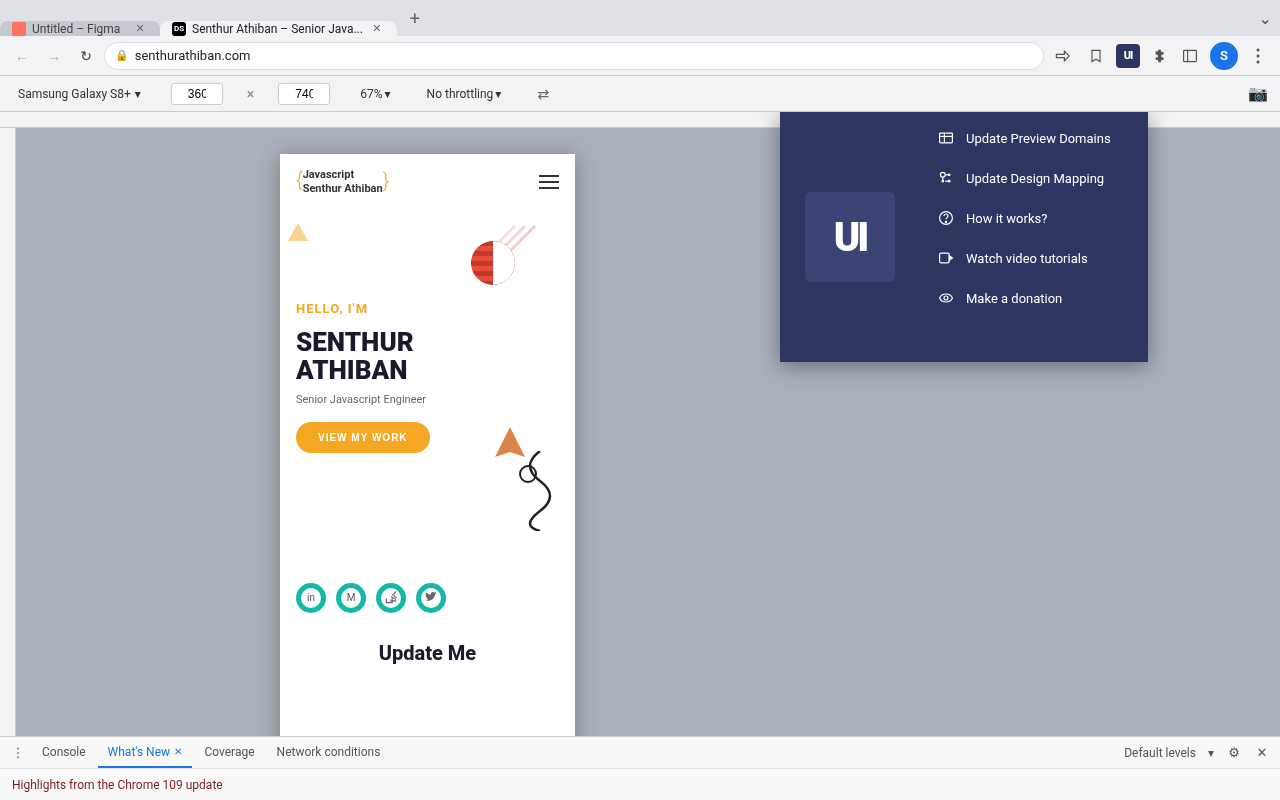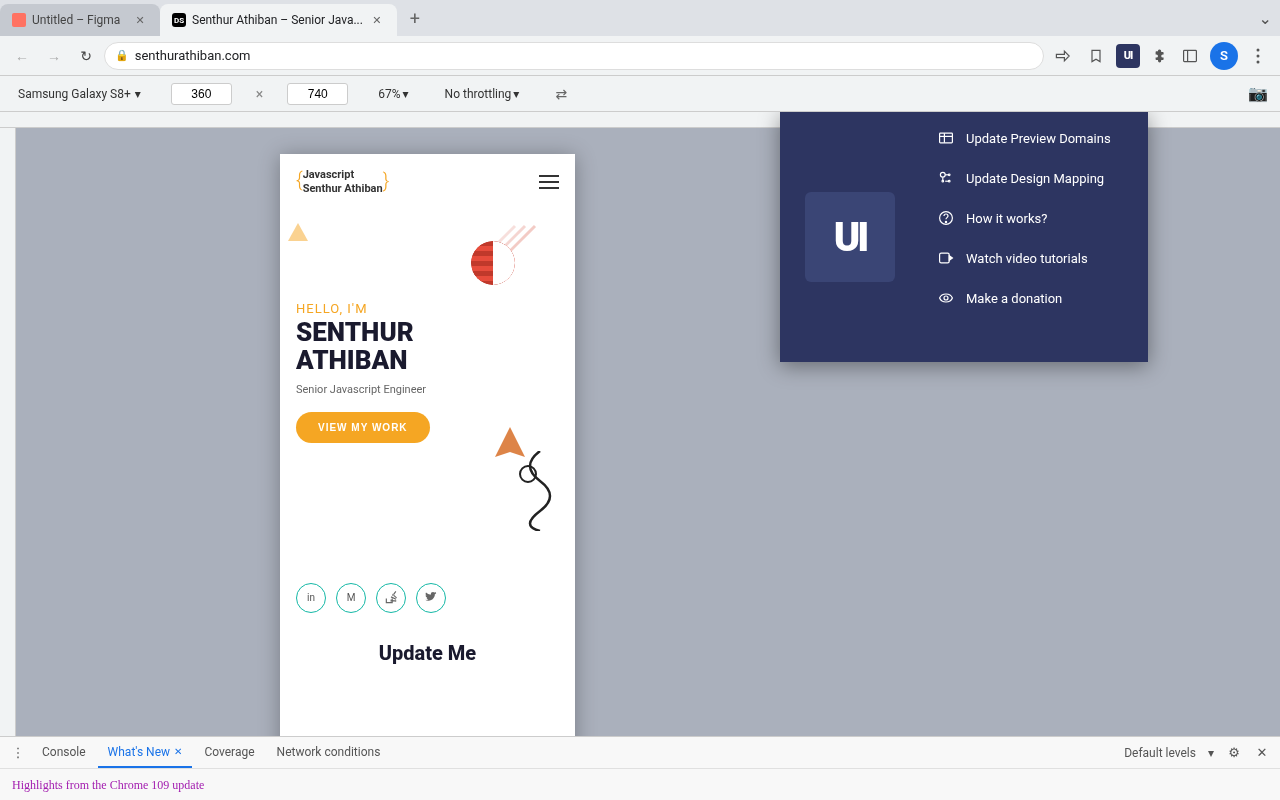--- a/index.html
+++ b/index.html
@@ -3,21 +3,21 @@
   <meta charset="utf-8">
   <style>
     * { margin: 0; padding: 0; box-sizing: border-box; }
     body { width: 1280px; height: 800px; overflow: hidden; font-family: -apple-system, BlinkMacSystemFont, 'Segoe UI', Roboto, sans-serif; background: #dee1e6; }
 
     
     .chrome-frame { width: 1280px; height: 800px; display: flex; flex-direction: column; background: #dee1e6; }
 
     
     .tab-bar { height: 36px; background: #dee1e6; display: flex; align-items: flex-end; padding-left: 0; }
-    .tab { height: 32px; display: flex; align-items: center; padding: 0 12px; border-radius: 8px 8px 0 0; font-size: 12px; gap: 6px; min-width: 160px; max-width: 240px; position: relative; }
+    .tab { height: 15px; display: flex; align-items: center; padding: 0 12px; border-radius: 8px 8px 0 0; font-size: 12px; gap: 6px; min-width: 160px; max-width: 240px; position: relative; }
     .tab.inactive { background: #c5c9d0; color: #444; }
     .tab.active { background: #f1f3f4; color: #202124; }
     .tab-favicon { width: 14px; height: 14px; border-radius: 2px; flex-shrink: 0; }
     .tab-favicon.figma { background: #ff7262; }
     .tab-favicon.ds { background: #000000; border-radius: 3px; display: flex; align-items: center; justify-content: center; color: white; font-size: 8px; font-weight: bold; }
     .tab-label { flex: 1; overflow: hidden; text-overflow: ellipsis; white-space: nowrap; font-size: 12px; }
     .tab-close { width: 16px; height: 16px; display: flex; align-items: center; justify-content: center; border-radius: 50%; cursor: pointer; color: #666; font-size: 11px; }
     .tab-new { width: 28px; height: 28px; display: flex; align-items: center; justify-content: center; border-radius: 50%; color: #666; font-size: 18px; cursor: pointer; margin-left: 4px; align-self: center; }
     .tab-spacer { flex: 1; }
     .tab-right-icons { display: flex; align-items: center; gap: 4px; padding-right: 8px; align-self: center; }
@@ -33,21 +33,21 @@
     .addr-icon-btn { width: 28px; height: 28px; display: flex; align-items: center; justify-content: center; border-radius: 50%; cursor: pointer; color: #555; font-size: 14px; }
     .ext-icon { width: 24px; height: 24px; border-radius: 4px; display: flex; align-items: center; justify-content: center; }
     .ext-icon.ui { background: #2d3561; color: white; font-size: 10px; font-weight: bold; border-radius: 4px; }
     .ext-icon.puzzle { color: #555; font-size: 16px; }
     .profile-btn { width: 28px; height: 28px; background: #1a73e8; border-radius: 50%; display: flex; align-items: center; justify-content: center; color: white; font-size: 13px; font-weight: 600; cursor: pointer; }
     .more-btn { width: 28px; height: 28px; display: flex; align-items: center; justify-content: center; cursor: pointer; color: #444; }
 
     
     .device-toolbar { height: 36px; background: #f1f3f4; border-bottom: 1px solid #ccc; display: flex; align-items: center; padding: 0 12px; gap: 24px; font-size: 12px; color: #333; }
     .device-selector { display: flex; align-items: center; gap: 4px; padding: 2px 6px; border-radius: 4px; cursor: pointer; font-size: 12px; }
-    .dim-input { width: 61px; height: 22px; border: 1px solid #ccc; border-radius: 3px; text-align: center; font-size: 12px; background: white; padding: 0 16px; }
+    .dim-input { width: 52px; height: 22px; border: 1px solid #ccc; border-radius: 3px; text-align: center; font-size: 12px; background: white; padding: 0 16px; }
     .dim-sep { font-size: 14px; color: #888; }
     .zoom-selector { display: flex; align-items: center; gap: 2px; padding: 2px 6px; border-radius: 4px; cursor: pointer; font-size: 12px; }
     .throttle-selector { display: flex; align-items: center; gap: 2px; padding: 2px 6px; border-radius: 4px; cursor: pointer; font-size: 12px; }
     .rotate-btn { width: 24px; height: 24px; display: flex; align-items: center; justify-content: center; border-radius: 4px; cursor: pointer; font-size: 14px; color: #666; }
     .toolbar-spacer { flex: 1; }
 
     
     .content-area { flex: 1; display: flex; position: relative; background: #aab0bc; overflow: hidden; }
 
     
@@ -56,28 +56,28 @@
     
     .site-header { padding: 14px 16px; display: flex; align-items: center; justify-content: space-between; background: white; }
     .site-logo { display: flex; align-items: flex-start; }
     .logo-braces { color: #f5a623; font-size: 20px; font-weight: 300; }
     .logo-text { font-size: 11px; color: #333; line-height: 1.3; font-weight: 700; }
     .hamburger { display: flex; flex-direction: column; gap: 4px; cursor: pointer; }
     .hamburger span { display: block; width: 20px; height: 2px; background: #333; }
 
     .hero-section { background: white; padding: 10px 16px 20px; position: relative; min-height: 360px; overflow: hidden; }
 
-    .hello-text { color: #f5a623; font-size: 13px; font-weight: 400; letter-spacing: 1px; margin-bottom: 2px; margin-top: 80px; }
+    .hello-text { color: #f5a623; font-size: 13px; font-weight: 700; letter-spacing: 1px; margin-bottom: 12px; margin-top: 80px; }
     .name-text { font-size: 26px; font-weight: 900; color: #1a1a2e; line-height: 1.1; margin-bottom: 8px; }
     .title-text { font-size: 11px; color: #666; margin-bottom: 16px; }
 
     .view-btn { background: #f5a623; color: white; border: none; border-radius: 22px; padding: 10px 22px; font-size: 10px; font-weight: 700; letter-spacing: 1px; cursor: pointer; display: inline-block; }
 
     .social-section { padding: 12px 16px; display: flex; gap: 10px; align-items: center; }
-    .social-icon { width: 30px; height: 30px; border-radius: 50%; border: 1px solid #14b8a6; display: flex; align-items: center; justify-content: center; font-size: 10px; color: #555; cursor: pointer; }
+    .social-icon { width: 30px; height: 30px; border-radius: 50%; border: 5px solid #14b8a6; display: flex; align-items: center; justify-content: center; font-size: 10px; color: #555; cursor: pointer; }
 
     .about-section { background: white; padding: 16px; text-align: center; }
     .about-title { font-size: 20px; font-weight: 800; color: #1a1a2e; }
     .menu-item { display: flex; align-items: center; gap: 10px; padding: 10px 16px; cursor: pointer; color: white; font-size: 13px; }
     .menu-icon { width: 20px; height: 20px; display: flex; align-items: center; justify-content: center; flex-shrink: 0; }
     .menu-icon svg { width: 16px; height: 16px; }
     .devtools-tab { padding: 0 10px; height: 30px; display: flex; align-items: center; font-size: 12px; color: #555; cursor: pointer; border-bottom: 2px solid transparent; white-space: nowrap; }
     .devtools-tab.active { color: #1a73e8; border-bottom: 2px solid #1a73e8; }
     .devtools-tab .close-x { margin-left: 4px; font-size: 10px; cursor: pointer; }
     .devtools-icon-btn { width: 24px; height: 24px; display: flex; align-items: center; justify-content: center; cursor: pointer; color: #555; font-size: 13px; border-radius: 3px; }
@@ -374,19 +374,19 @@
         </div>
         <div style="margin-left:auto;display:flex;align-items:center;gap:4px;">
           <div style="display:flex;align-items:center;gap:12px;font-size:12px;color:#555;padding:0 4px;cursor:pointer;">
             <span>Default levels</span>
             <span>▾</span>
           </div>
           <div class="devtools-icon-btn">⚙</div>
           <div class="devtools-icon-btn">✕</div>
         </div>
       </div>
-      <div style="padding:4px 12px;font-size:12px;color:#a21caf;display:flex;align-items:center;height:32px;font-family:Liberation Serif, serif;">
+      <div style="padding:4px 12px;font-size:12px;color:#7f1d1d;display:flex;align-items:center;height:32px;">
         <span>Highlights from the Chrome 109 update</span>
       </div>
     </div>
 
   </div>
 </div>
 
 </body></html>

